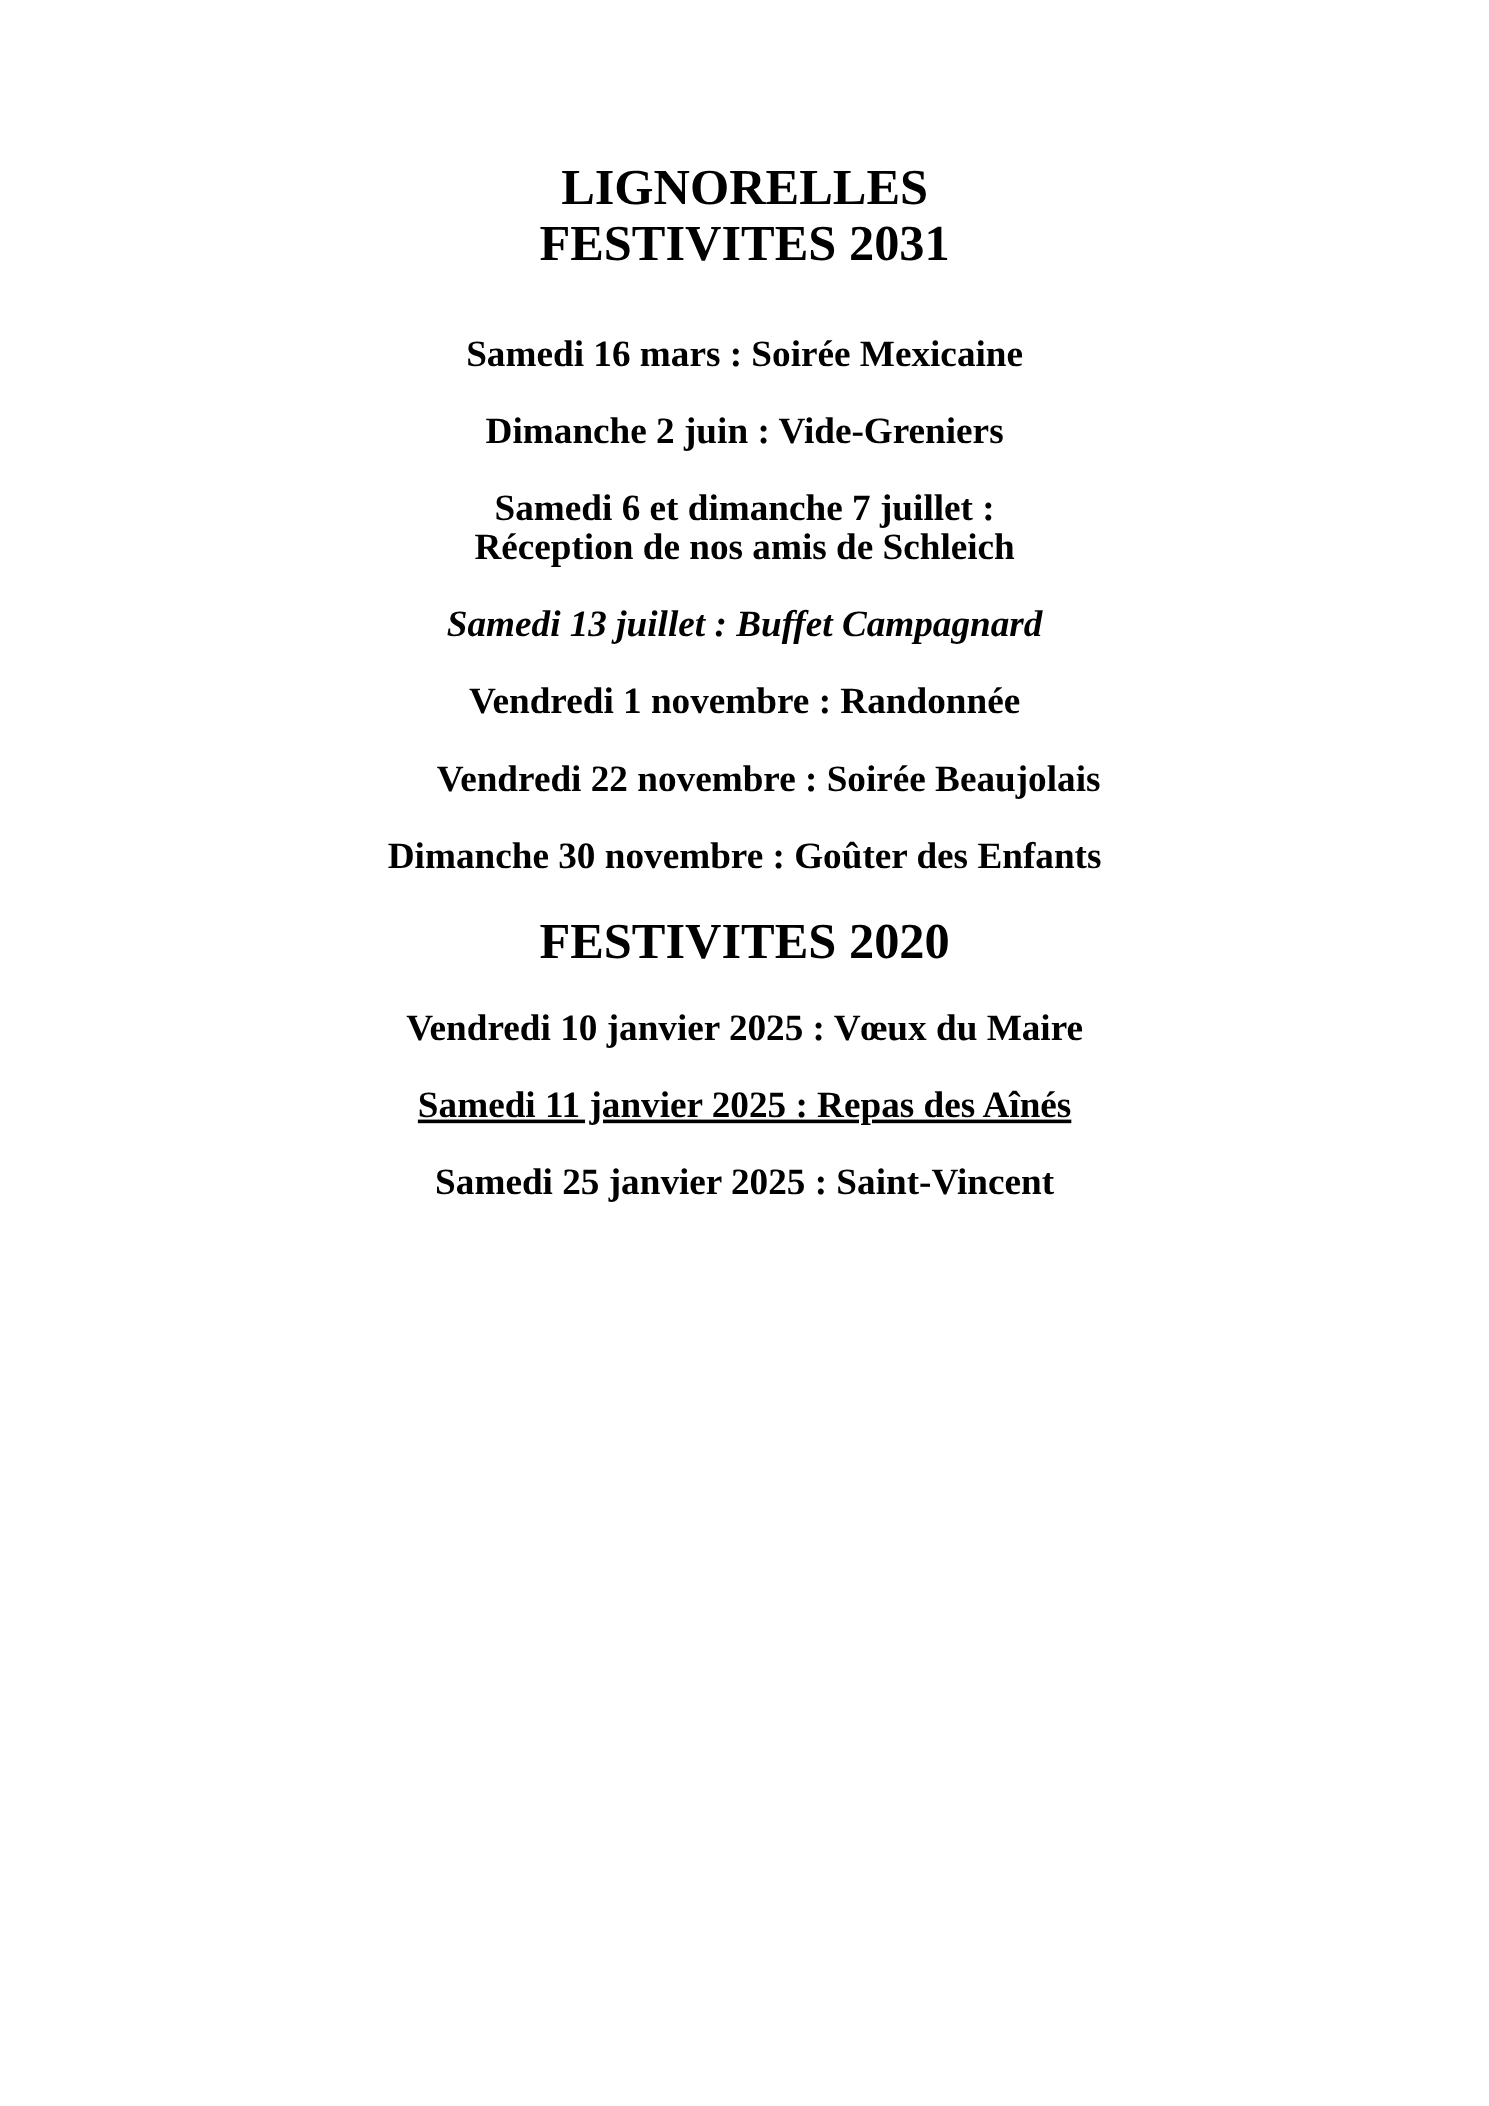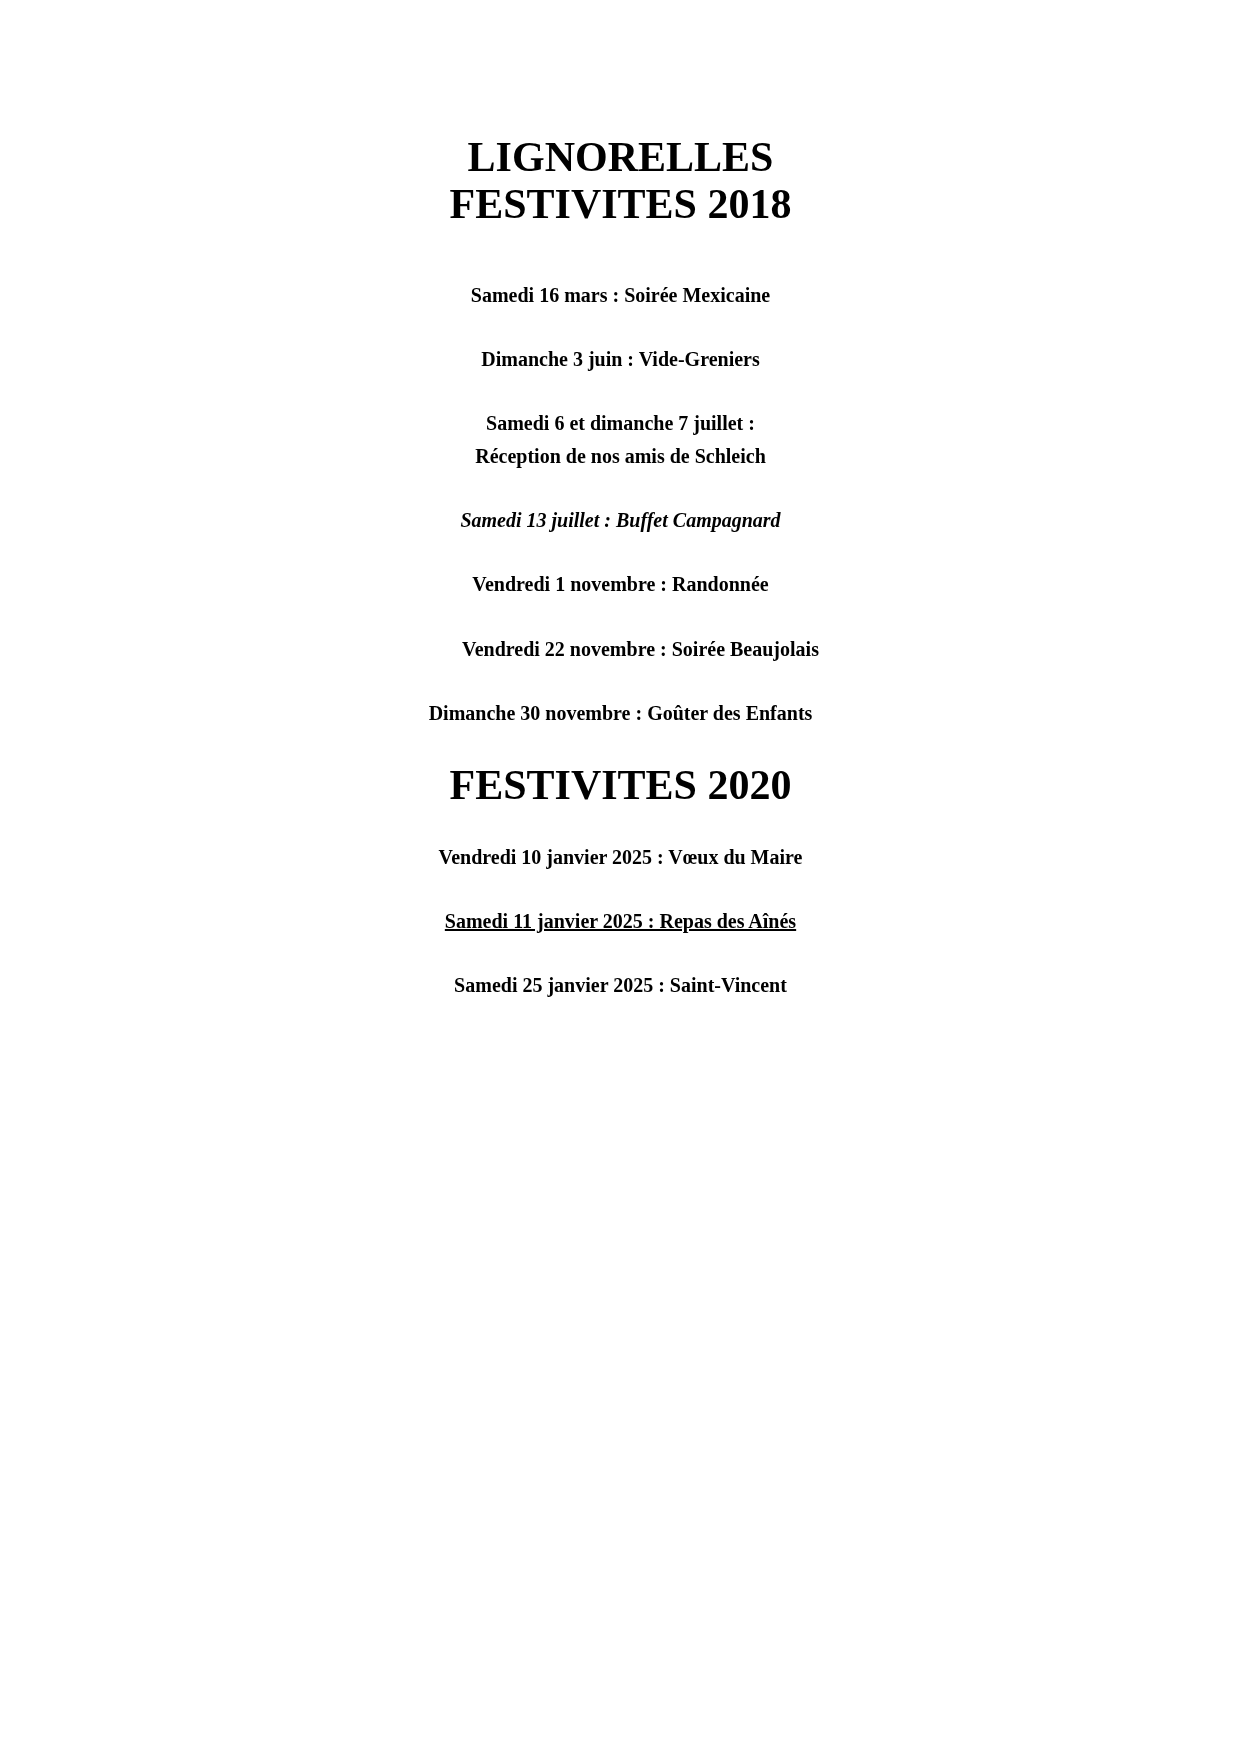--- a/index.html
+++ b/index.html
@@ -29,35 +29,35 @@
       text-align: center;
       font-weight: bold;
       white-space: nowrap;
       margin: 0;
     }
     .title {
       font-size: 42px;
       line-height: 48px;
     }
     .event {
-      font-size: 20px;
+      font-size: 31px;
       line-height: 32px;
     }
   </style>
 </head>
 <body>
 
 <div class="page">
 
   <h1 class="line title" style="top:133px;">LIGNORELLES</h1>
-  <h1 class="line title" style="top:180px;">FESTIVITES 2018</h1>
+  <h1 class="line title" style="top:180px;">FESTIVITES 2031</h1>
 
   <div>
     <p class="line event" style="top:279px;">Samedi 16 mars : Soirée Mexicaine</p>
-    <p class="line event" style="top:343px;">Dimanche 3 juin : Vide-Greniers</p>
+    <p class="line event" style="top:343px;">Dimanche 2 juin : Vide-Greniers</p>
     <p class="line event" style="top:407px;">Samedi 6 et dimanche 7 juillet :</p>
     <p class="line event" style="top:440px;">Réception de nos amis de Schleich</p>
     <p class="line event" style="top:504px;font-style:italic;">Samedi 13 juillet : Buffet Campagnard</p>
     <p class="line event" style="top:568px;">Vendredi 1 novembre : Randonnée</p>
     <p class="line event" style="top:633px; left:20px;">Vendredi 22 novembre : Soirée Beaujolais</p>
     <p class="line event" style="top:697px;">Dimanche 30 novembre : Goûter des Enfants</p>
   </div>
 
   <h2 class="line title" style="top:761px;">FESTIVITES 2020</h2>
 

